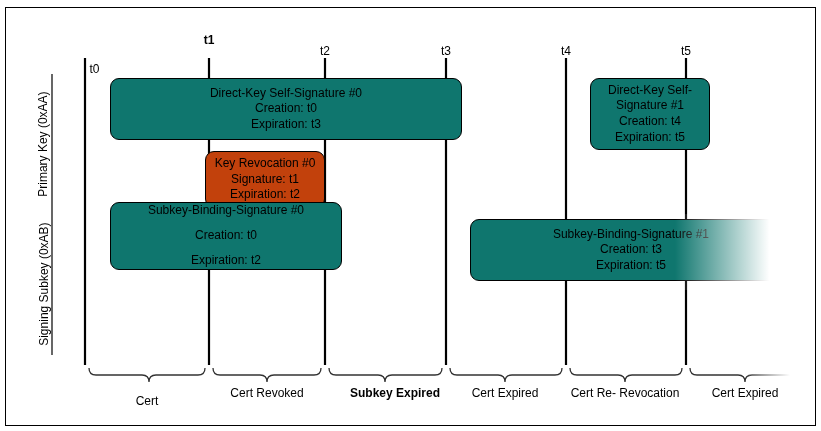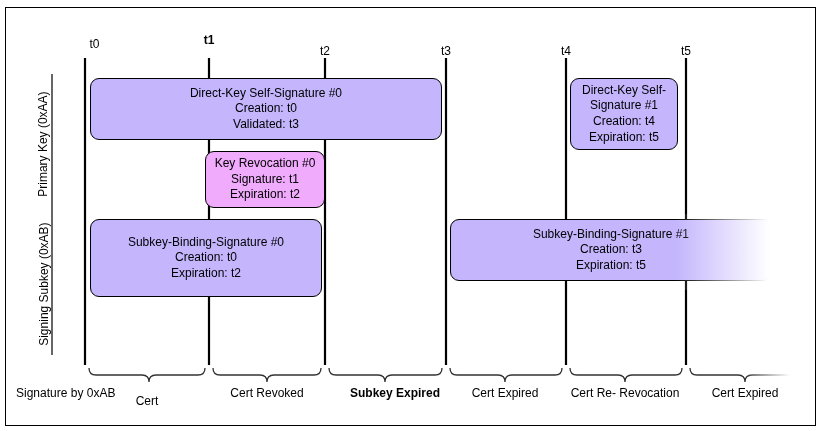--- a/index.html
+++ b/index.html
@@ -58,22 +58,22 @@
     color: #000000;
     text-align: center;
     display: flex;
     flex-direction: column;
     justify-content: center;
     align-items: center;
     line-height: 1.30;
     padding: 0 4px;
   }
   .sig-box .ln { display: block; }
-  .sig-green { background: #c4b5fd; }
-  .sig-red { background: #f0abfc; }
+  .sig-green { background: #0f766e; margin-left: 20px; }
+  .sig-red { background: #c2410c; }
   .fade-clip {
     position: absolute;
     overflow: hidden;
     pointer-events: none;
   }
   .fade-mask {
     position: absolute;
     top: 0;
     right: 0;
     height: 100%;
@@ -122,57 +122,57 @@
         <stop offset="1" stop-color="#000000" stop-opacity="0"></stop>
       </linearGradient>
     </defs>
     <line x1="52" y1="74" x2="790" y2="74" stroke="url(#hfade)" stroke-width="2.4"></line>
     <line x1="52" y1="214" x2="790" y2="214" stroke="url(#hfade)" stroke-width="2.4"></line>
 
     <line x1="52" y1="74" x2="52" y2="214" stroke="#000000" stroke-width="1.2"></line>
     <line x1="52" y1="214" x2="52" y2="355" stroke="#000000" stroke-width="1.2"></line>
   </svg>
 
-  <div class="tick-label" style="left:85px;  top:38px;padding-left:19px;">t0</div>
+  <div class="tick-label" style="left:85px;  top:63px;padding-left:19px;">t0</div>
   <div class="tick-label" style="left:209px; top:34px;font-weight:bold;">t1</div>
   <div class="tick-label" style="left:325px; top:45px;">t2</div>
   <div class="tick-label" style="left:446px; top:45px;">t3</div>
   <div class="tick-label" style="left:566px; top:45px;text-align:right;">t4</div>
   <div class="tick-label" style="left:686px; top:45px;">t5</div>
 
   <div class="row-label" style="left:-12px; top:137px; width:110px; transform: rotate(-90deg);">
     <span class="ln">Primary Key</span>
     <span class="ln">(0xAA)</span>
   </div>
 
   <div class="row-label" style="left:-26px; top:277px; width:140px; transform: rotate(-90deg);">
     <span class="ln">Signing Subkey</span>
     <span class="ln">(0xAB)</span>
   </div>
 
   <div class="sig-box sig-green" style="left:90px; top:78px; width:352px; height:62px;">
     <span class="ln">Direct-Key Self-Signature #0</span>
     <span class="ln">Creation: t0</span>
-    <span class="ln">Validated: t3</span>
+    <span class="ln">Expiration: t3</span>
   </div>
 
   <div class="sig-box sig-red" style="left:205px; top:151px; width:120px; height:57px;">
     <span class="ln">Key Revocation #0</span>
     <span class="ln">Signature: t1</span>
     <span class="ln">Expiration: t2</span>
   </div>
 
-  <div class="sig-box sig-green" style="left:570px; top:78px; width:108px; height:72px;">
+  <div class="sig-box sig-green" style="left:570px; top:78px; width:120px; height:72px;">
     <span class="ln">Direct-Key Self-</span>
     <span class="ln">Signature #1</span>
     <span class="ln">Creation: t4</span>
     <span class="ln">Expiration: t5</span>
   </div>
 
-  <div class="sig-box sig-green" style="left:90px; top:219px; width:232px; height:78px;">
+  <div class="sig-box sig-green" style="left:90px; top:202px; width:232px; height:68px;justify-content:space-between;">
     <span class="ln">Subkey-Binding-Signature #0</span>
     <span class="ln">Creation: t0</span>
     <span class="ln">Expiration: t2</span>
   </div>
 
   <div class="fade-clip" style="left:450px; top:214px; width:340px; height:76px;">
     <div class="sig-box sig-green" style="left:0px; top:5px; width:322px; height:62px;">
       <span class="ln">Subkey-Binding-Signature #1</span>
       <span class="ln">Creation: t3</span>
       <span class="ln">Expiration: t5</span>
@@ -226,18 +226,14 @@
   <div class="period-label" style="left:625px; top:386px;">
     <span class="ln">Cert Re-</span>
     <span class="ln">Revocation</span>
   </div>
 
   <div class="period-label" style="left:745px; top:386px;">
     <span class="ln">Cert</span>
     <span class="ln">Expired</span>
   </div>
 
-  <div class="footer-label" style="left:16px; top:386px;">
-    <span class="ln">Signature</span>
-    <span class="ln">by 0xAB</span>
-  </div>
 
 </div>
 
 </body></html>

